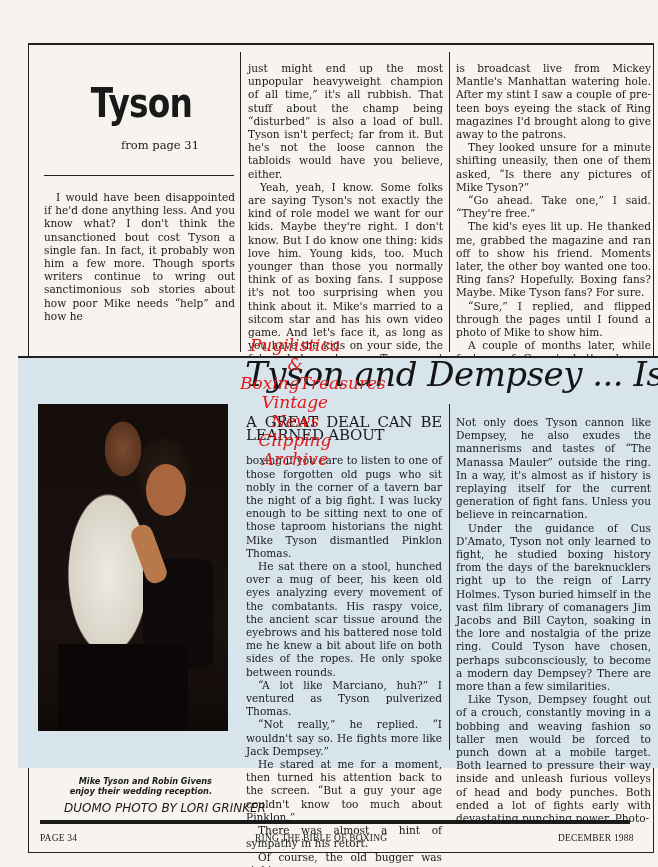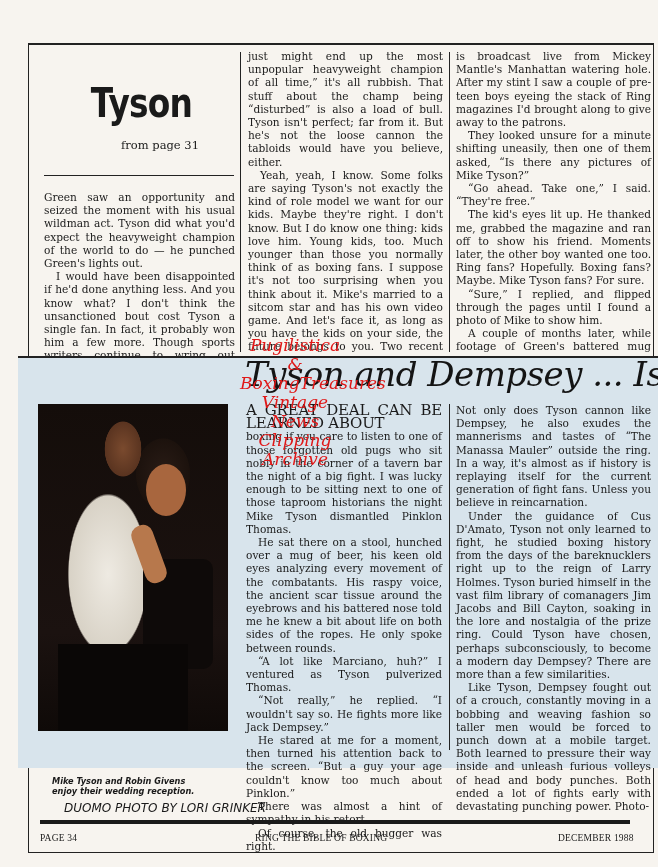--- a/index.html
+++ b/index.html
@@ -17,21 +17,21 @@
   .frame-bottom-bar {
     position:absolute; left:40px; top:820px; width:590px; height:4px; background:#1a1a1a;
   }
   .col {
     position:absolute;
     font-size:10.6px; line-height:13.2px;
     text-align:justify;
     hyphens:auto;
   }
   .col p { margin:0; text-indent:12px; }
-  .col p.noindent { text-indent:0; }
+  .col p.noindent { text-indent:0;margin-top:12px; }
   .vrule { position:absolute; width:1px; background:#222; }
 
   .head-title {
     position:absolute; left:80px; top:80px; width:120px; text-align:center;
     font-family:"DejaVu Sans", sans-serif; font-weight:bold;
     font-size:40px; letter-spacing:-1px; transform:scaleX(0.82); transform-origin:center;
   }
   .head-sub {
     position:absolute; left:80px; top:138px; width:160px; text-align:center;
     font-size:11.5px;
@@ -66,21 +66,21 @@
   .photo-dress {
     position:absolute; left:105px; top:155px; width:70px; height:110px; background:#0e0a09; border-radius:10px;
   }
   .photo-arm {
     position:absolute; left:100px; top:120px; width:22px; height:60px; background:#b7784c; border-radius:10px; transform:rotate(-20deg);
   }
   .photo-trousers {
     position:absolute; left:20px; top:240px; width:130px; height:90px; background:#0a0706;
   }
   .caption {
-    position:absolute; left:52px; top:776px; width:160px; text-align:left;
+    position:absolute; left:52px; top:776px; width:160px; text-align:right;
     font-family:"DejaVu Sans", sans-serif; font-style:italic; font-weight:bold; font-size:8.2px; line-height:10px;
   }
   .credit {
     position:absolute; left:64px; top:801px;
     font-family:"DejaVu Sans", sans-serif; font-style:italic; font-size:12px;
   }
   .footer {
     position:absolute; top:833px; font-family:"Liberation Serif", serif; font-size:9.5px; letter-spacing:0.2px;
   }
   .watermark {
@@ -93,21 +93,20 @@
 </head>
 <body>
 
 <div class="page-frame"></div>
 
 <div class="head-title">Tyson</div>
 <div class="head-sub">from page 31</div>
 <div class="head-rule"></div>
 
 <div class="col" style="left:44px; top:191px; width:191px;">
-  <p class="noindent">Green saw an opportunity and seized the moment with his usual wildman act. Tyson did what you'd expect the heavyweight champion of the world to do — he punched Green's lights out.</p>
   <p>I would have been disappointed if he'd done anything less. And you know what? I don't think the unsanctioned bout cost Tyson a single fan. In fact, it probably won him a few more. Though sports writers continue to wring out sanctimonious sob stories about how poor Mike needs “help” and how he</p>
 </div>
 <div class="vrule" style="left:240px; top:52px; height:300px;"></div>
 <div class="col" style="left:248px; top:50px; width:195px;">
   <p class="noindent">just might end up the most unpopular heavyweight champion of all time,” it's all rubbish. That stuff about the champ being “disturbed” is also a load of bull. Tyson isn't perfect; far from it. But he's not the loose cannon the tabloids would have you believe, either.</p>
   <p>Yeah, yeah, I know. Some folks are saying Tyson's not exactly the kind of role model we want for our kids. Maybe they're right. I don't know. But I do know one thing: kids love him. Young kids, too. Much younger than those you normally think of as boxing fans. I suppose it's not too surprising when you think about it. Mike's married to a sitcom star and has his own video game. And let's face it, as long as you have the kids on your side, the future belongs to you. Two recent incidents really hammered home the point.</p>
   <p>The first came a few weeks after the Spinks fight. I had just finished a guest spot on Bill Mazer's radio show, which</p>
 </div>
 <div class="vrule" style="left:449px; top:52px; height:300px;"></div>
 <div class="col" style="left:456px; top:50px; width:195px;">

